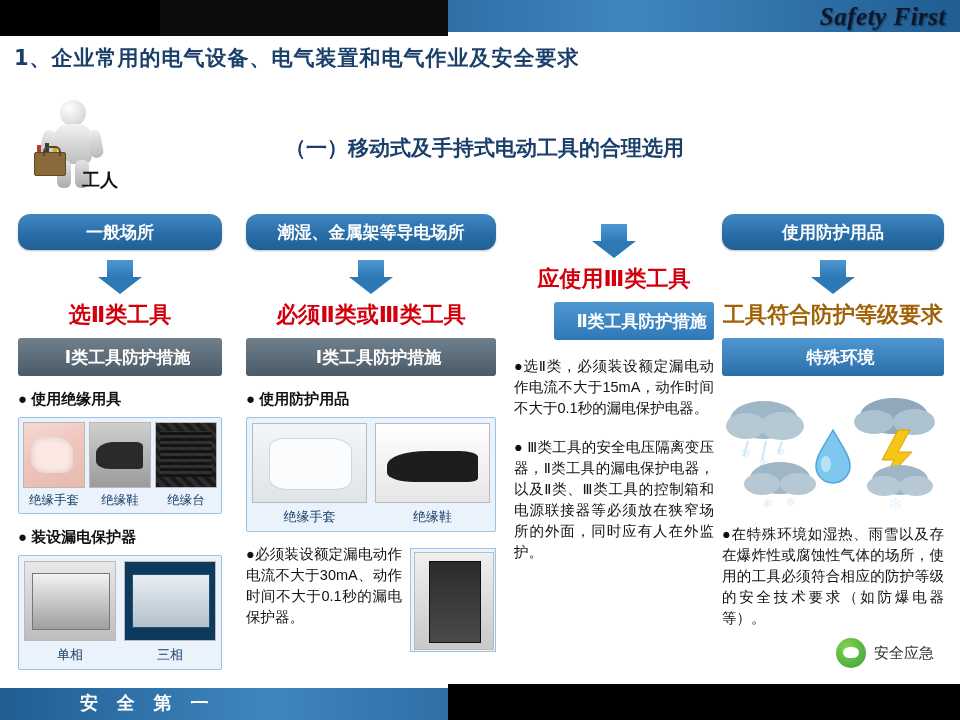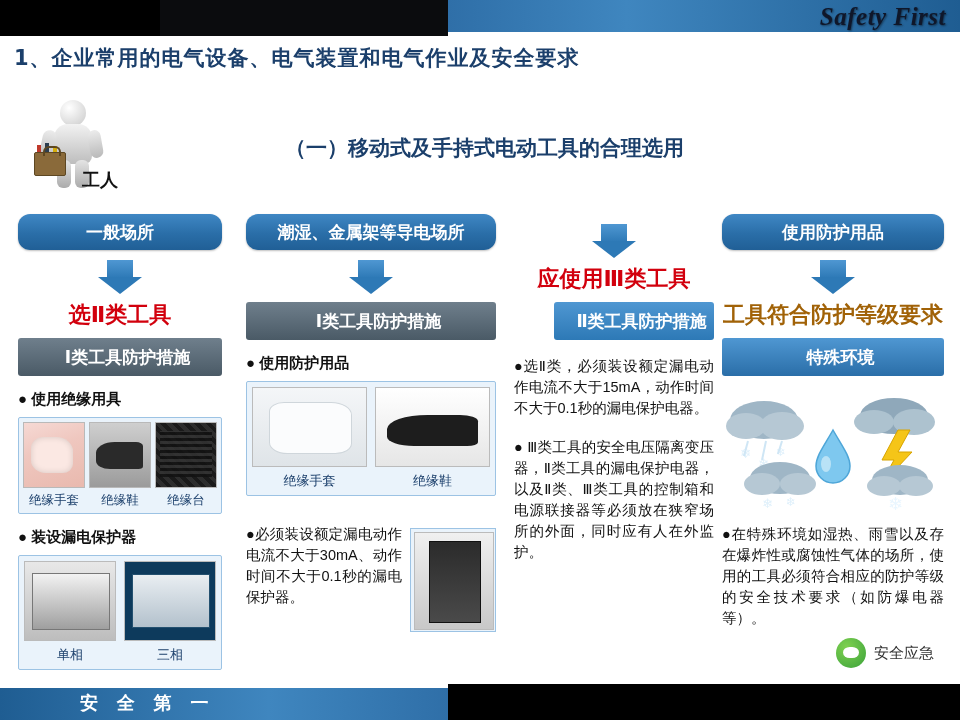--- a/index.html
+++ b/index.html
@@ -209,35 +209,36 @@
     </div>
   </div>
 </div>
 
 <div class="col c2">
   <div class="hdr">潮湿、金属架等导电场所</div>
   <div class="arrow">
     <div class="shaft"></div>
       <div class="head"></div>
   </div>
+  <div class="redline">必须Ⅱ类或Ⅲ类工具</div>
   <div class="subhdr">Ⅰ类工具防护措施</div>
 
   <div class="bullet">● 使用防护用品</div>
   <div class="bigphoto">
     <div class="inner">
       <div class="cellA ph-whiteglove"></div>
       <div class="cellA ph-shoe"></div>
     </div>
     <div class="caps2">
       <span>绝缘手套</span>
       <span>绝缘鞋</span>
     </div>
   </div>
 
-  <div style="margin-top:28px;">
+  <div style="margin-top:12px;">
     <div class="sidephoto">
       <div class="inner ph-breaker"></div>
     </div>
     <div class="para">●必须装设额定漏电动作电流不大于30mA、动作时间不大于0.1秒的漏电保护器。</div>
   </div>
 </div>
 
 <div class="col c3">
   <div class="arrow">
     <div class="shaft"></div>

